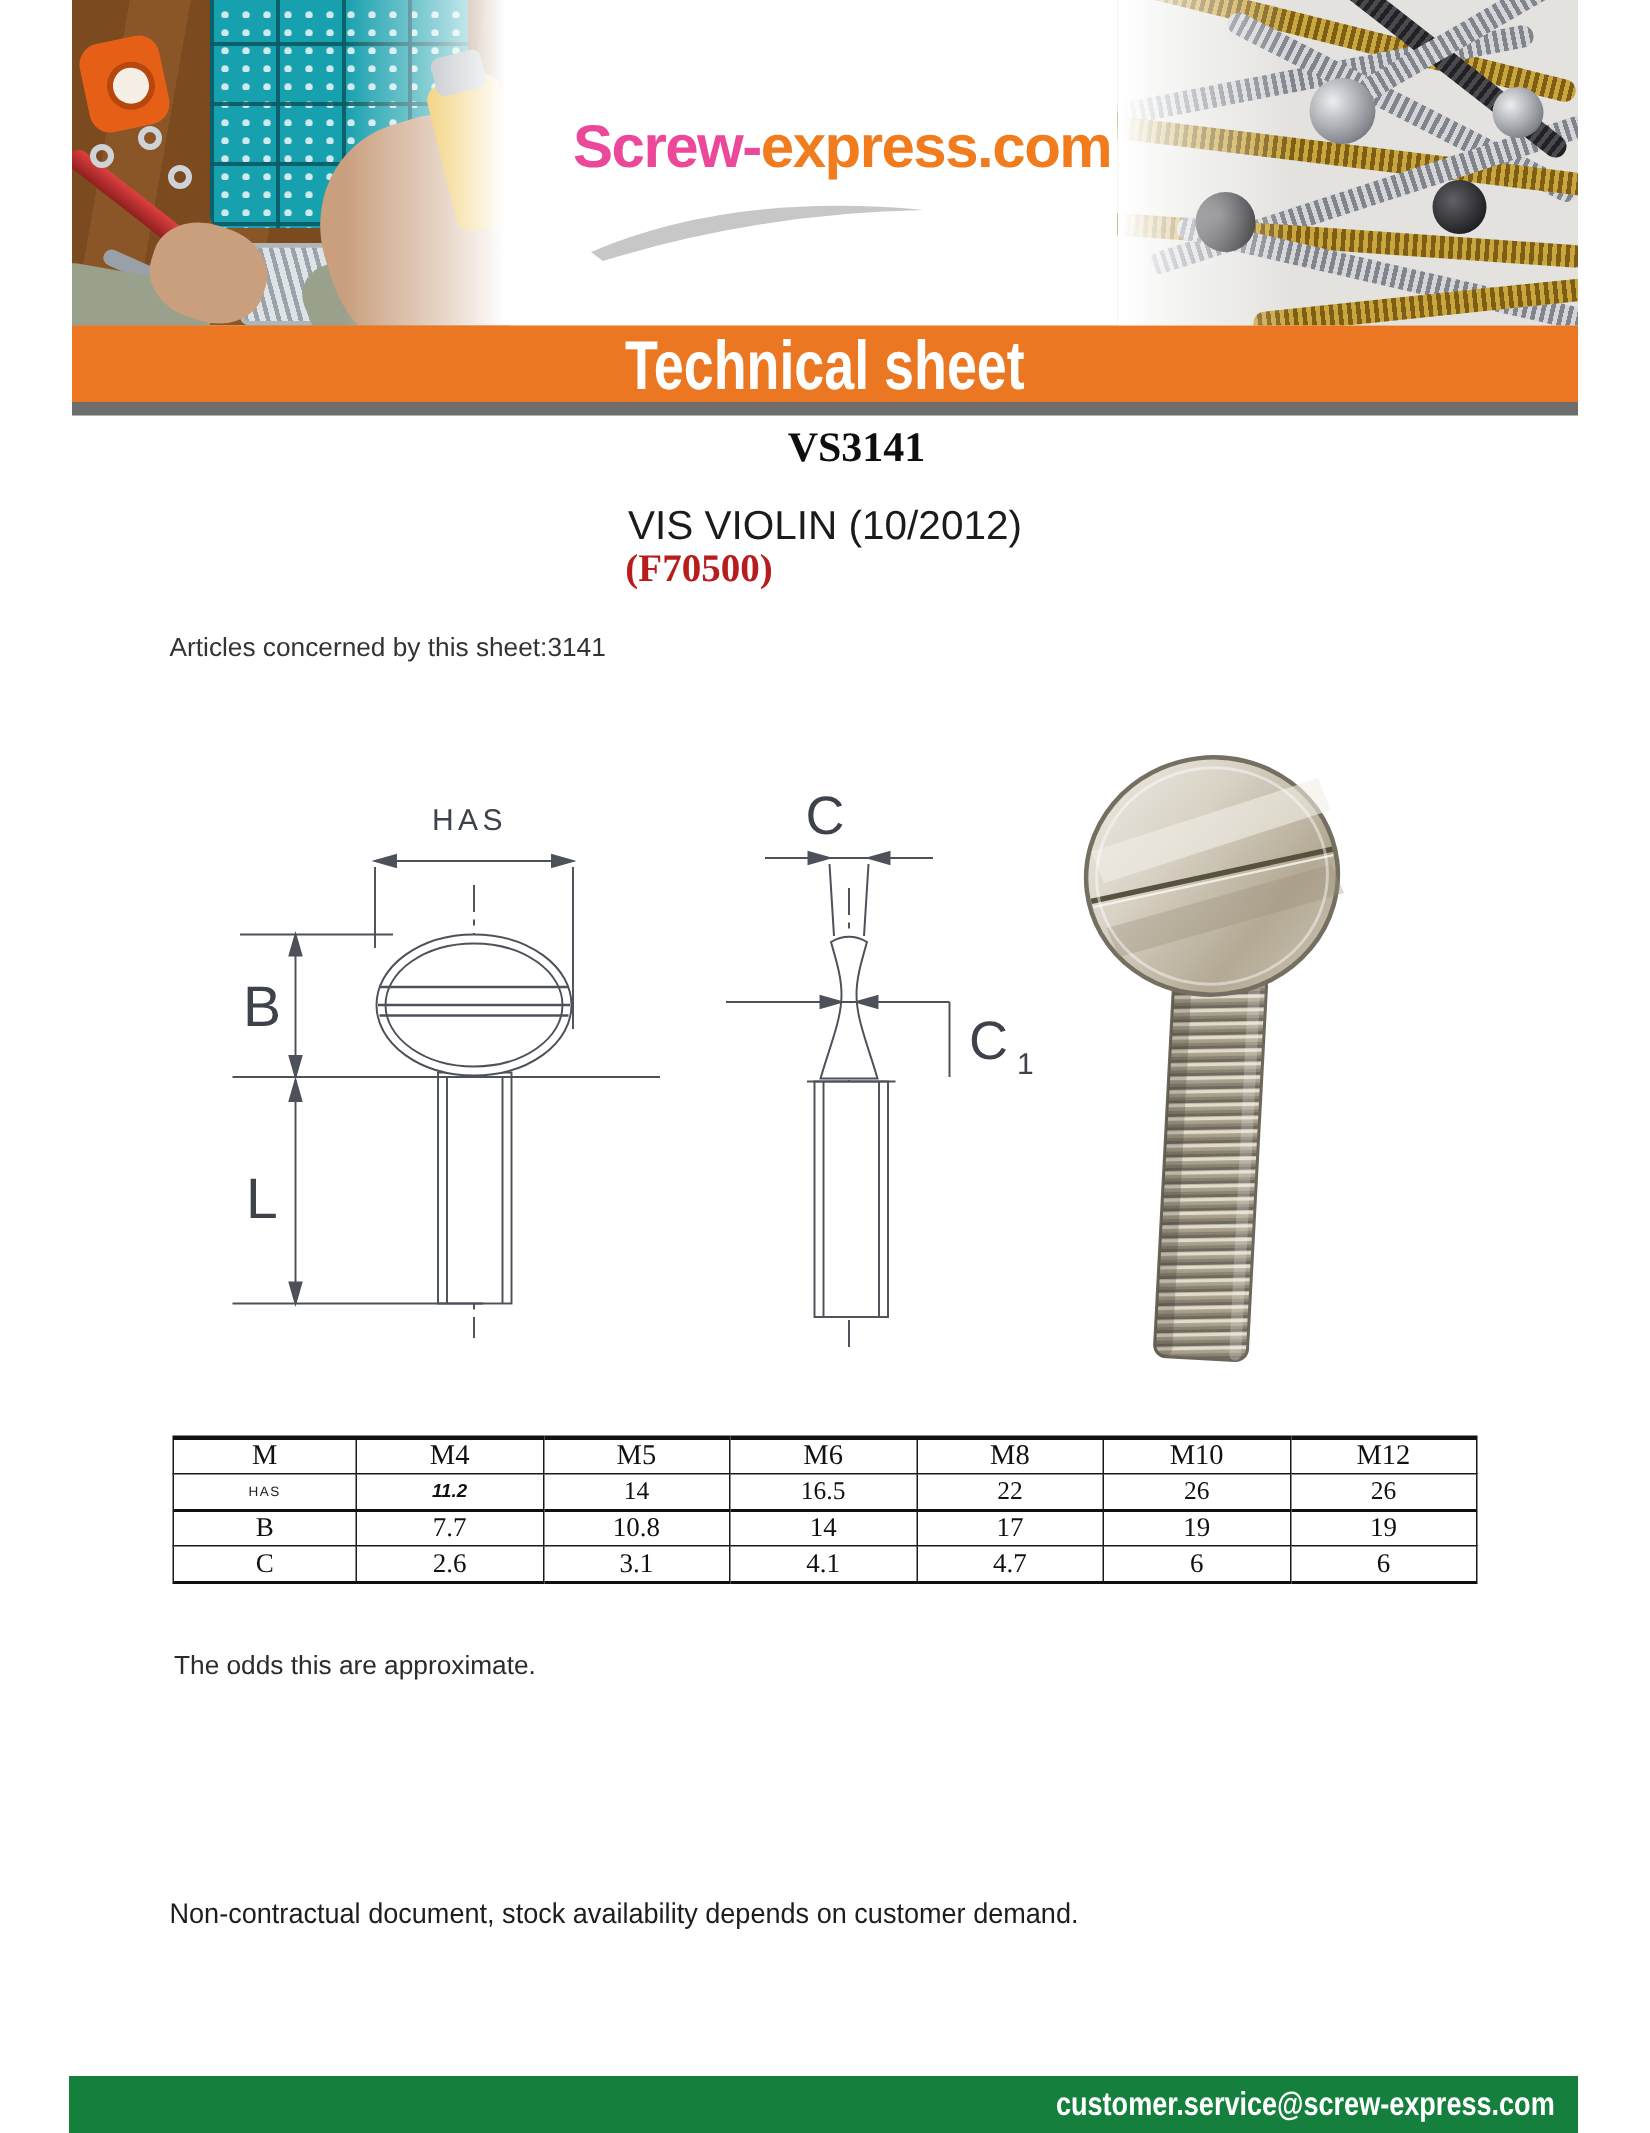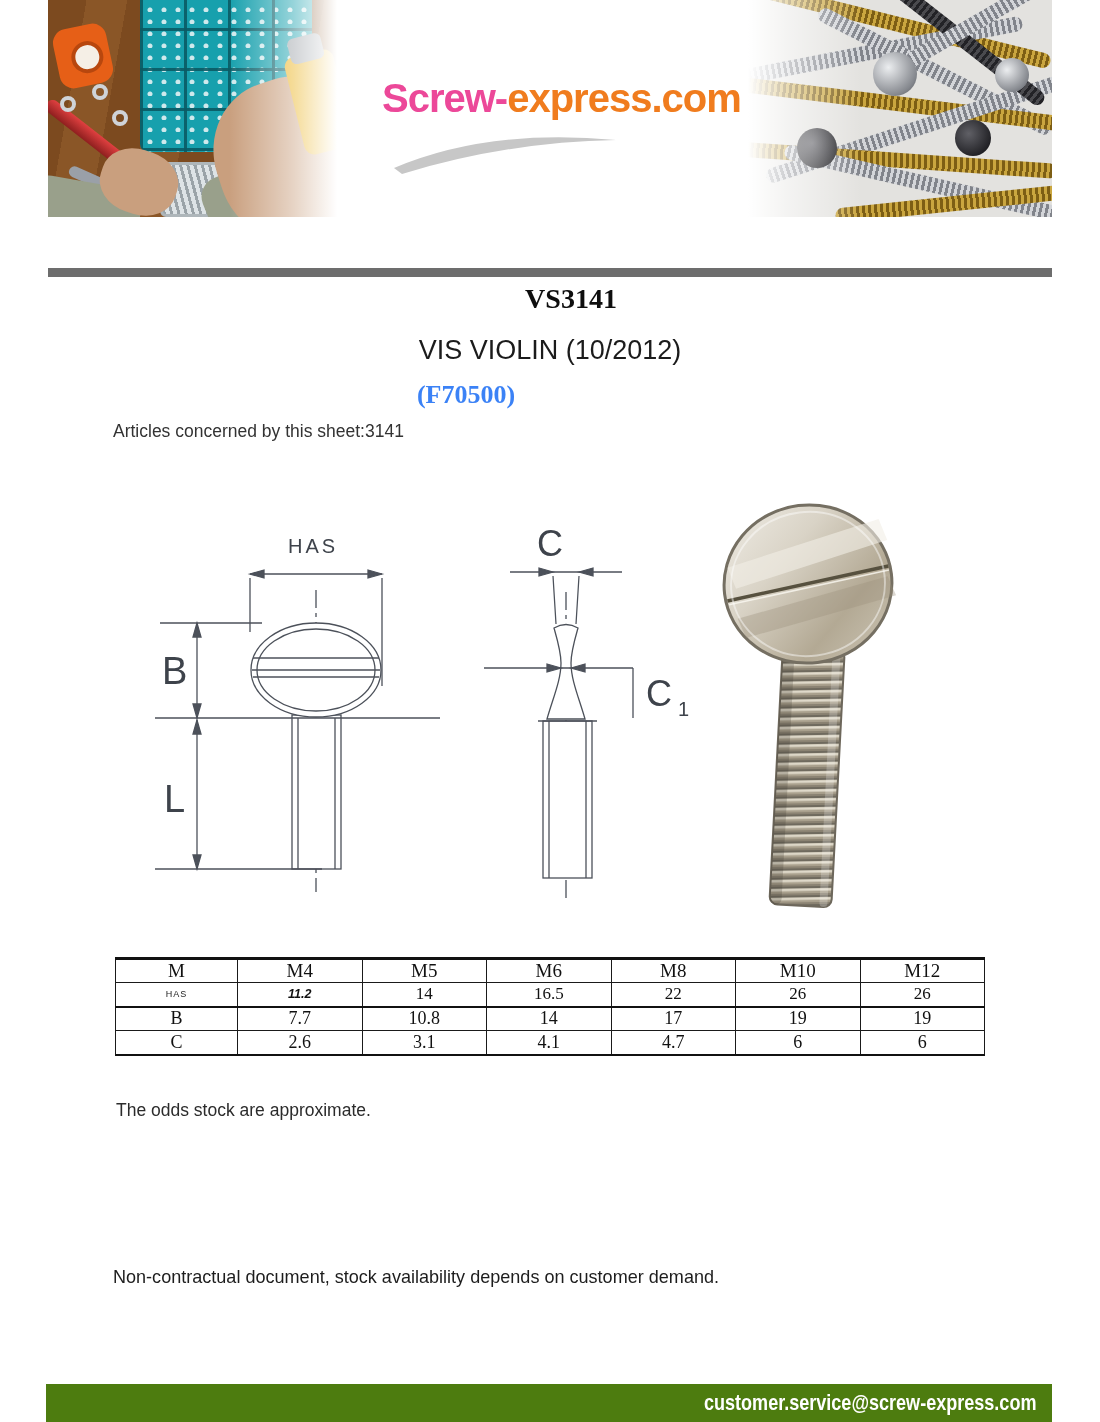--- a/index.html
+++ b/index.html
@@ -54,21 +54,21 @@
   .banner { position:absolute; left:48px; top:217px; width:1004px; height:51px; background:#ec7723;
     display:flex; align-items:center; justify-content:center; }
   .banner span { color:#fff; font-size:46px; font-weight:bold; transform:scaleX(.78); letter-spacing:0; }
   .gray-strip { position:absolute; left:48px; top:268px; width:1004px; height:9px; background:#6d6d6d; }
 
   
   .t-code { position:absolute; left:0; top:283px; width:1100px; text-align:center;
     font-family:"Liberation Serif", serif; font-weight:bold; font-size:28px; color:#0e0e0e;margin-left:21px; }
   .t-name { position:absolute; left:0; top:335px; width:1100px; text-align:center; font-size:27px; color:#1b1b1b; }
   .t-ref { position:absolute; left:0; top:364px; width:932px; text-align:center;
-    font-family:"Liberation Serif", serif; font-weight:bold; font-size:26px; color:#3b82f6;margin-top:16px; }
+    font-family:"Liberation Serif", serif; font-weight:bold; font-size:26px; color:#b91c1c; }
   .articles { position:absolute; left:113px; top:421px; font-size:17.5px; color:#333; }
 
   
   .svgbox { position:absolute; }
   svg text { font-family:"Liberation Sans", sans-serif; fill:#3e434b; }
 
   
   .spec { position:absolute; left:115px; top:957px; width:870px; border-collapse:collapse; table-layout:fixed;
     font-family:"Liberation Serif", serif; color:#111; }
   .spec td { border:1px solid #1a1a1a; text-align:center; height:24px; font-size:18px; padding:0; }
@@ -77,21 +77,21 @@
   .spec tr.r-has td { border-bottom:2.5px solid #111; font-size:17px; }
   .spec tr.r-has td.lbl { font-family:"Liberation Sans", sans-serif; font-size:9px; letter-spacing:1px; color:#222; }
   .spec tr.r-has td.v0 { font-family:"Liberation Sans", sans-serif; font-size:12.5px; font-weight:bold;font-style:italic; }
   .spec tr.r-c td { border-bottom:2.5px solid #111; }
   .spec tr.r-c1 td { border-bottom:2px solid #111; }
 
   
   .odds { position:absolute; left:116px; top:1100px; font-size:17.5px; color:#2b2b2b; }
   .noncontract { position:absolute; left:113px; top:1266px; font-size:19px; color:#1d1d1d;
     transform:scaleX(.95); transform-origin:left center; white-space:nowrap; }
-  .footbar { position:absolute; left:46px; top:1384px; width:1006px; height:38px; background:#4d7c0f;
+  .footbar { position:absolute; left:46px; top:1384px; width:1006px; height:38px; background:#15803d;
     display:flex; align-items:center; justify-content:flex-end; padding-right:16px; }
   .footbar span { color:#fff; font-weight:bold; font-size:22px; transform:scaleX(.82); transform-origin:right center; letter-spacing:0; }
 </style>
 </head>
 <body>
 
 <div class="page">
 
   <div class="photo-left">
     <div class="box-big"></div>
@@ -128,20 +128,23 @@
     <div class="fade-l"></div>
   </div>
 
   <div class="logo">
     <div class="logo-text"><span class="p1">Screw-</span><span class="p2">express.com</span></div>
     <svg class="swoosh" width="235" height="48" viewBox="0 0 235 48">
       <path d="M6 40 Q 100 0 228 12 Q 118 14 14 46 Z" fill="#c7c7c7"></path>
     </svg>
   </div>
 
+  <div class="banner">
+    <span>Technical sheet</span>
+  </div>
   <div class="gray-strip"></div>
 
   <div class="t-code">VS3141</div>
   <div class="t-name">VIS VIOLIN (10/2012)</div>
   <div class="t-ref">(F70500)</div>
   <div class="articles">Articles concerned by this sheet:3141</div>
 
   <svg class="svgbox" style="left:140px; top:500px;" width="300" height="420" viewBox="0 0 300 420">
     <g stroke="#4c515a" stroke-width="1.3" fill="none">
 
@@ -282,20 +285,20 @@
       <td>2.6</td>
       <td>3.1</td>
       <td>4.1</td>
       <td>4.7</td>
       <td>6</td>
       <td>6</td>
     </tr>
   </tbody>
     </table>
 
-  <div class="odds">The odds stock are approximate.</div>
+  <div class="odds">The odds this are approximate.</div>
   <div class="noncontract">Non-contractual document, stock availability depends on customer demand.</div>
 
   <div class="footbar">
     <span>customer.service@screw-express.com</span>
   </div>
 
 </div>
 
 </body></html>

